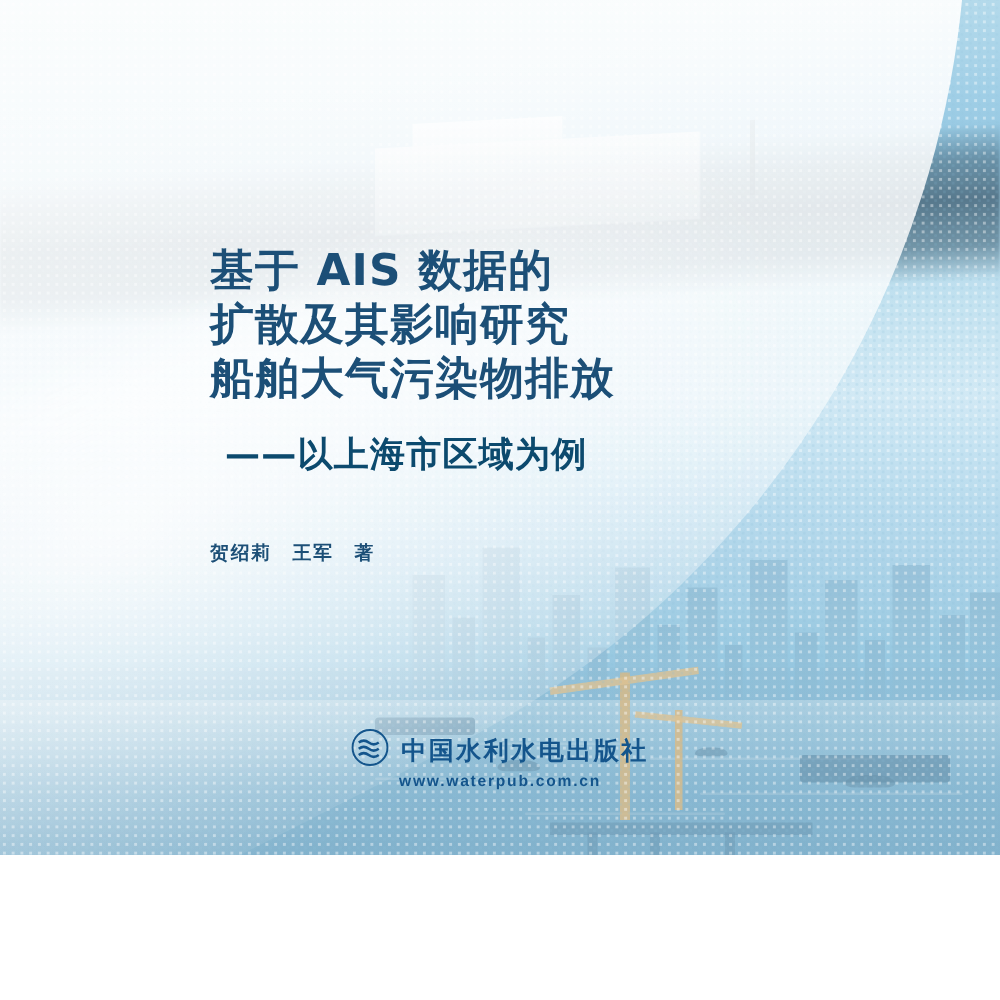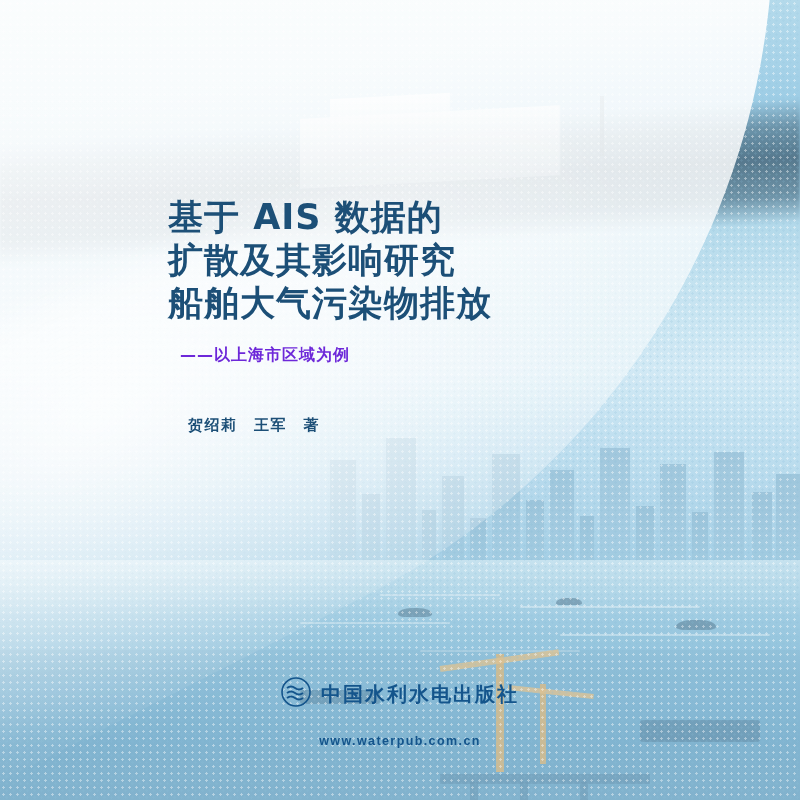--- a/index.html
+++ b/index.html
@@ -7,21 +7,21 @@
     padding: 0;
     background: #ffffff;
   }
   body {
     font-family: "Liberation Sans", sans-serif;
   }
 
   #cover {
     position: relative;
     width: 800px;
-    height: 800px;
+    height: 684px;
     overflow: hidden;
     background: #cfe6f2;
   }
 
   
   .photo-base {
     position: absolute;
     inset: 0;
     background:
       linear-gradient(180deg,
@@ -210,45 +210,45 @@
     font-weight: 700;
     color: #1c4f77;
     letter-spacing: 1px;
     line-height: 43px;
     white-space: nowrap;
   }
   .subtitle {
     margin-top: 20px;
     margin-left: 12px;
     font-family: "DejaVu Sans", "Liberation Sans", sans-serif;
-    font-size: 16px;
-    font-weight: 700;
-    color: #6d28d9;
+    font-size: 28px;
+    font-weight: 700;
+    color: #0c4a6e;
     letter-spacing: 1px;
     white-space: nowrap;
   }
   .authors {
     margin-top: 50px;
-    margin-left: 20px;
+    margin-left: 0;
     font-family: "DejaVu Sans", "Liberation Sans", sans-serif;
     font-size: 15px;
     font-weight: 700;
     color: #1c4f77;
     letter-spacing: 1.5px;
   }
 
   
   .publisher {
     position: absolute;
     left: 0; right: 0;
     bottom: 52px;
     display: flex;
     flex-direction: column;
     align-items: center;
-    gap: 23px;
+    gap: 0;
   }
   .pub-row {
     display: flex;
     align-items: center;
     gap: 10px;
   }
   .pub-name {
     font-family: "DejaVu Sans", "Liberation Sans", sans-serif;
     font-size: 20px;
     font-weight: 700;

